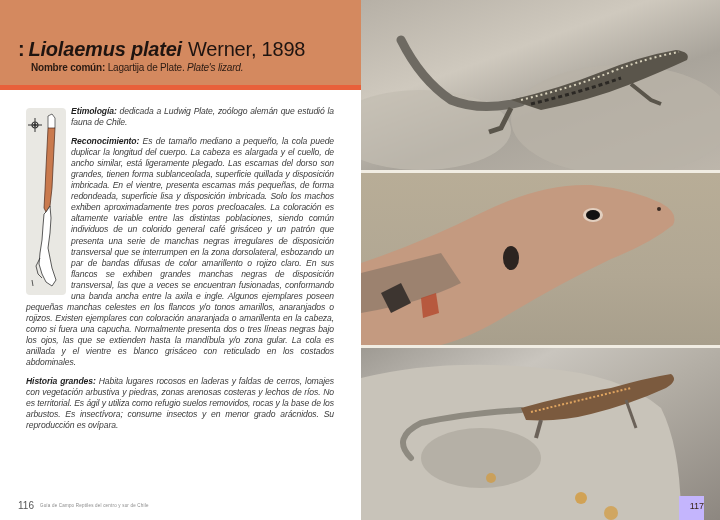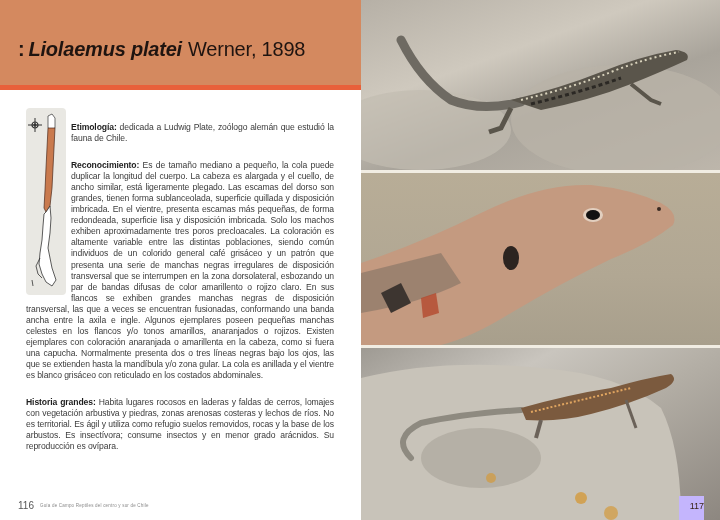--- a/index.html
+++ b/index.html
@@ -38,21 +38,21 @@
       position: absolute; left: 26px; top: 108px; width: 40px; height: 187px;
       background: #e9e8e3; border-radius: 4px;
     }
     .map-box svg { position: absolute; left: 0; top: 0; }
 
     .body-text {
       position: absolute; left: 26px; top: 106px; width: 308px;
       font-size: 8.6px; line-height: 11.05px; color: #3b3b3b;
       text-align: justify; letter-spacing: -0.1px;
     }
-    .body-text p { margin: 16px 0 8px 0; }
+    .body-text p { margin: 0 0 8px 0; font-style: italic; }
     .body-text b { color: #1e1e1e; }
     .float-spacer { float: left; width: 45px; height: 194px; }
 
     .footer {
       position: absolute; left: 18px; top: 500px; font-size: 8px; color: #6a6a6a;
       white-space: nowrap;
     }
     .footer .pnum { font-size: 10px; color: #555; margin-right: 6px; }
     .footer .guide { font-size: 4.5px; letter-spacing: 0.2px; color: #8a8a8a; vertical-align: 2px; }
 
@@ -68,20 +68,25 @@
       background: #c4b5fd; color: #3a2418; font-size: 9px; text-align: right; line-height: 20px;
     }
   </style>
 </head>
 <body>
 
 <div class="left-page">
   <div class="header-band">
     <div class="title-line">
       <span class="title-colon">:</span><span class="title-sci">Liolaemus platei</span><span class="title-author">Werner, 1898</span>
+    </div>
+    <div class="common-line">
+      <span class="common-label">Nombre común:</span>
+      <span>Lagartija de Plate.</span>
+      <span class="common-en">Plate's lizard.</span>
     </div>
   </div>
   <div class="header-stripe"></div>
 
   <div class="map-box">
     <svg width="40" height="187" viewBox="0 0 40 187">
 
       <g transform="translate(9,17)" fill="#333" stroke="#333">
         <circle cx="0" cy="0" r="3" fill="none" stroke-width="1.2"></circle>
         <line x1="0" y1="-7" x2="0" y2="7" stroke-width="1"></line>

